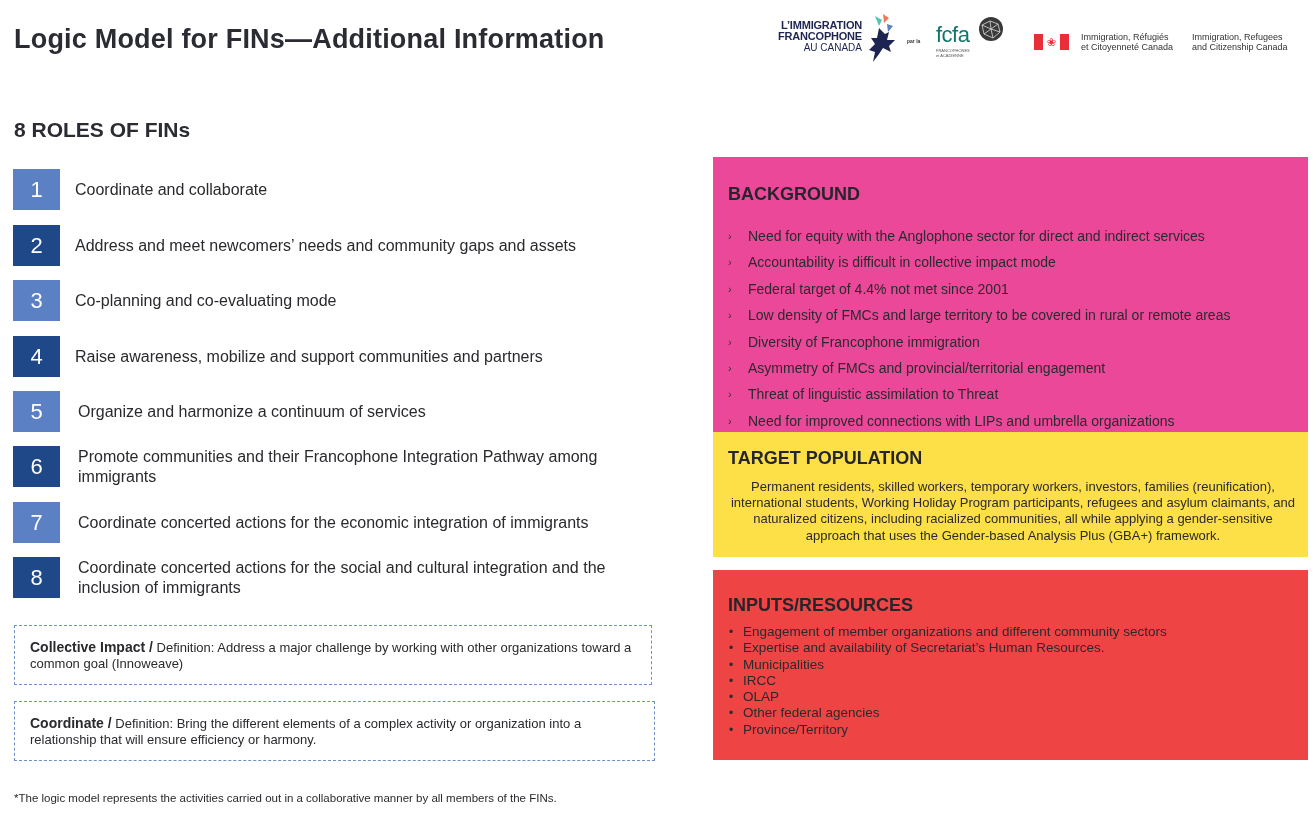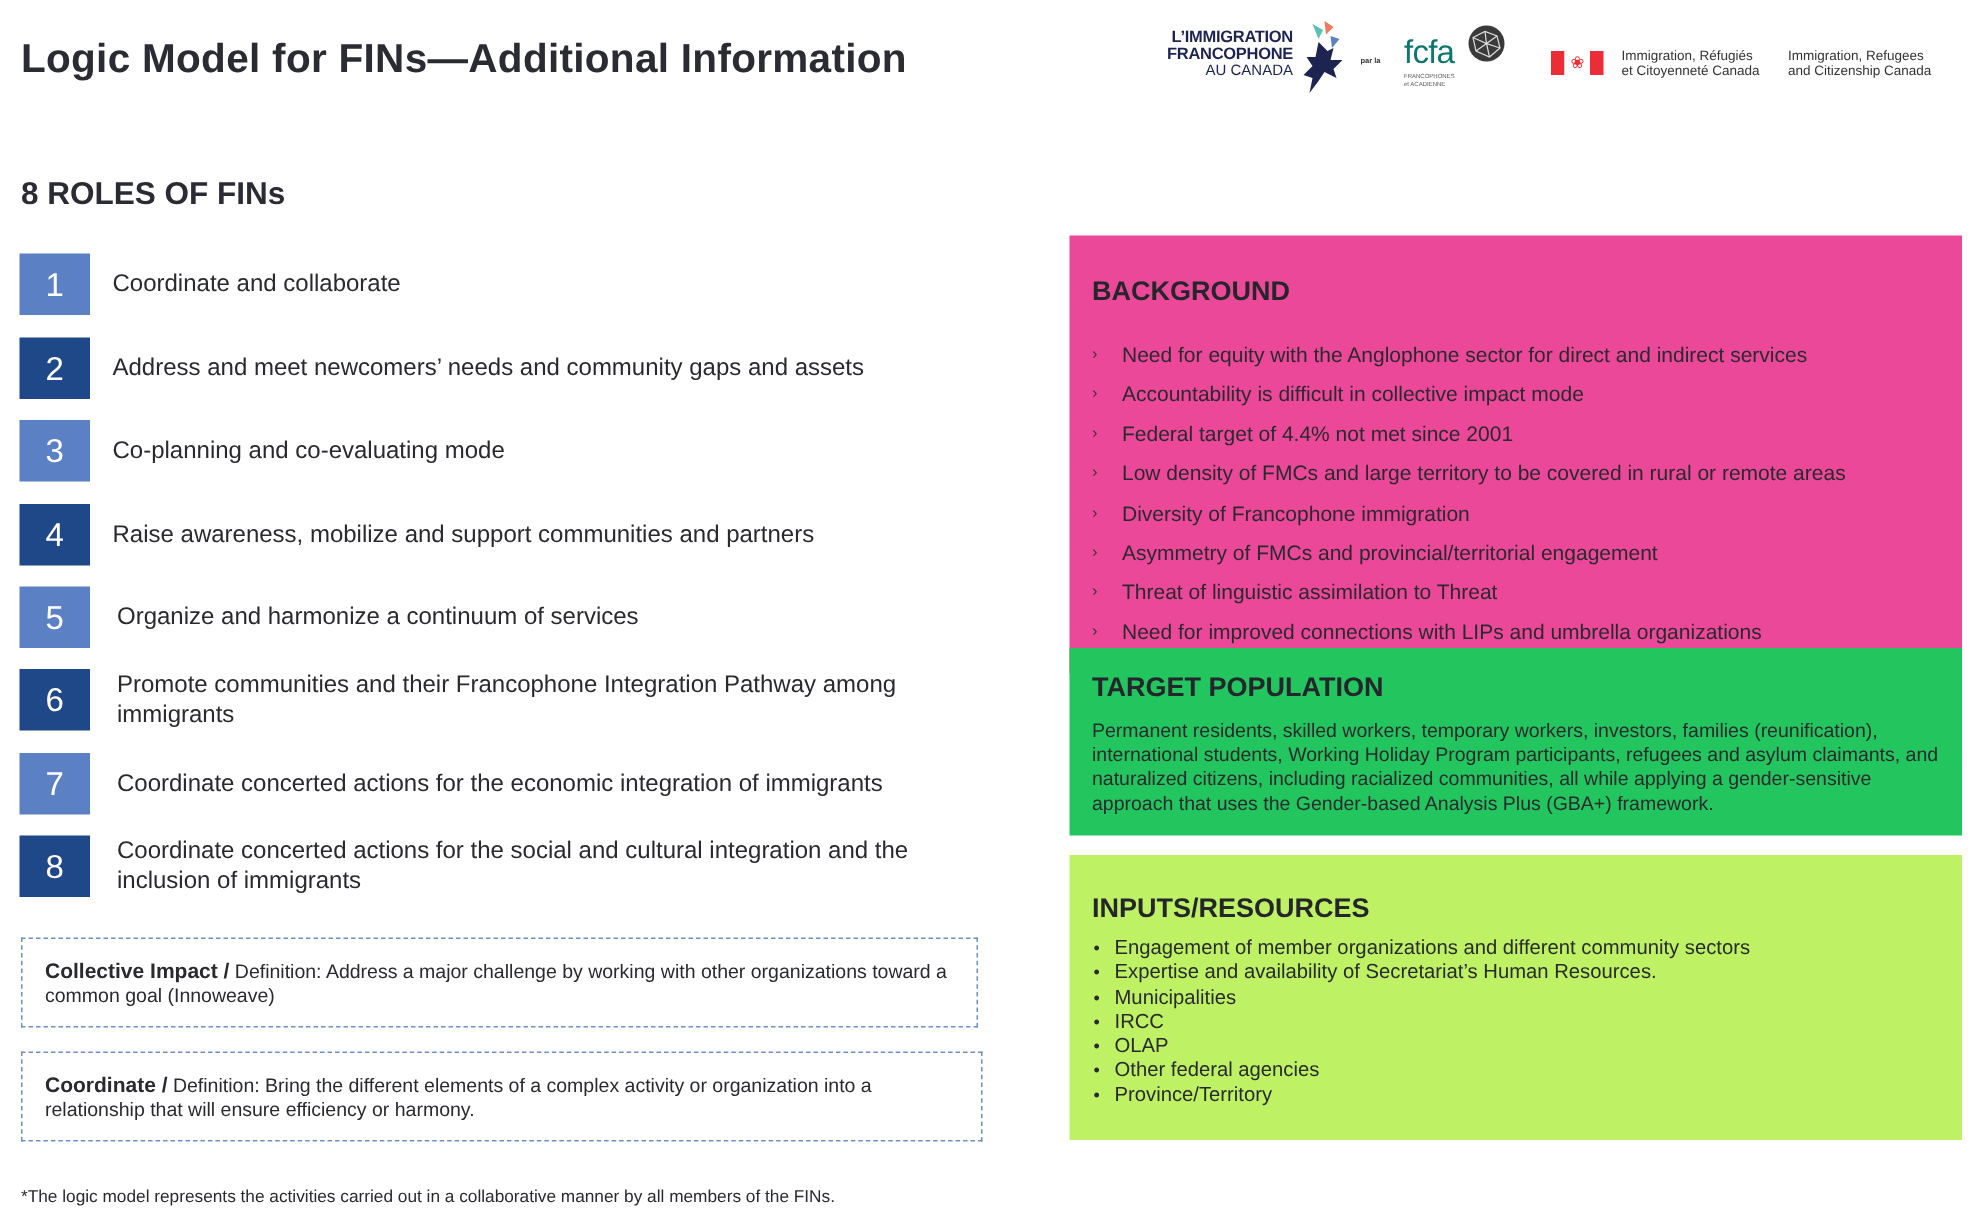--- a/index.html
+++ b/index.html
@@ -36,22 +36,22 @@
   .role-text { margin-left: 15px; font-size: 16px; line-height: 20px; color: #2a2a2e; }
   .role-text.indent { margin-left: 18px; }
 
   .def-box { position: absolute; left: 14px; border: 1px dashed #6e8fc7; padding: 13px 15px 0 15px; font-size: 13px; line-height: 16px; color: #2a2a2e; }
   .def-box .term { font-weight: 700; font-size: 14px; }
   .footnote { position: absolute; left: 14px; top: 792px; font-size: 11.5px; color: #2a2a2e; }
 
   
   .panel { position: absolute; left: 713px; width: 595px; }
   .panel-bg { top: 124px; height: 292px; background: #ec4899; margin-top: 33px; }
-  .panel-tp { top: 432px; height: 125px; background: #22c55e; }
-  .panel-in { top: 570px; height: 190px; background: #bef264; text-decoration: underline; }
+  .panel-tp { top: 432px; height: 125px; background: #fde047; text-align: center; }
+  .panel-in { top: 570px; height: 190px; background: #ef4444; text-decoration: underline; }
   .panel-heading { position: absolute; left: 15px; font-size: 18px; font-weight: 700; color: #25262c; }
   .bg-list { position: absolute; left: 15px; top: 66px; list-style: none; }
   .bg-list li { font-size: 14px; line-height: 26.4px; color: #2a2a2e; display: flex; }
   .bg-list .chev { width: 20px; font-size: 11px; color: #333; }
   .tp-text { position: absolute; left: 15px; top: 47px; width: 570px; font-size: 13px; line-height: 16.2px; color: #2a2a2e; }
   .in-list { position: absolute; left: 30px; top: 54px; list-style: none; }
   .in-list li { font-size: 13.5px; line-height: 16.3px; color: #2a2a2e; position: relative; }
   .in-list .dot { position: absolute; left: -14px; top: 0; font-size: 12px; }
 </style>
 </head>

